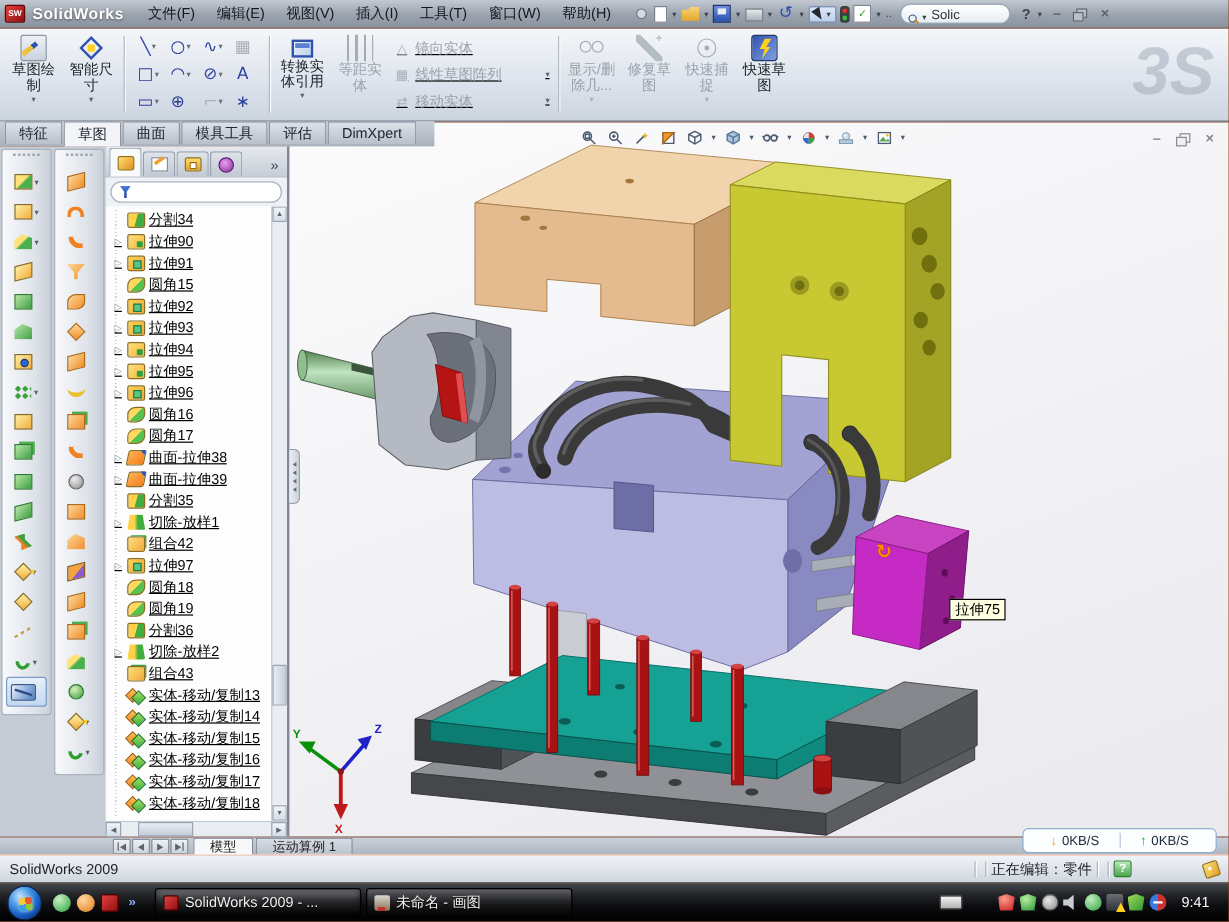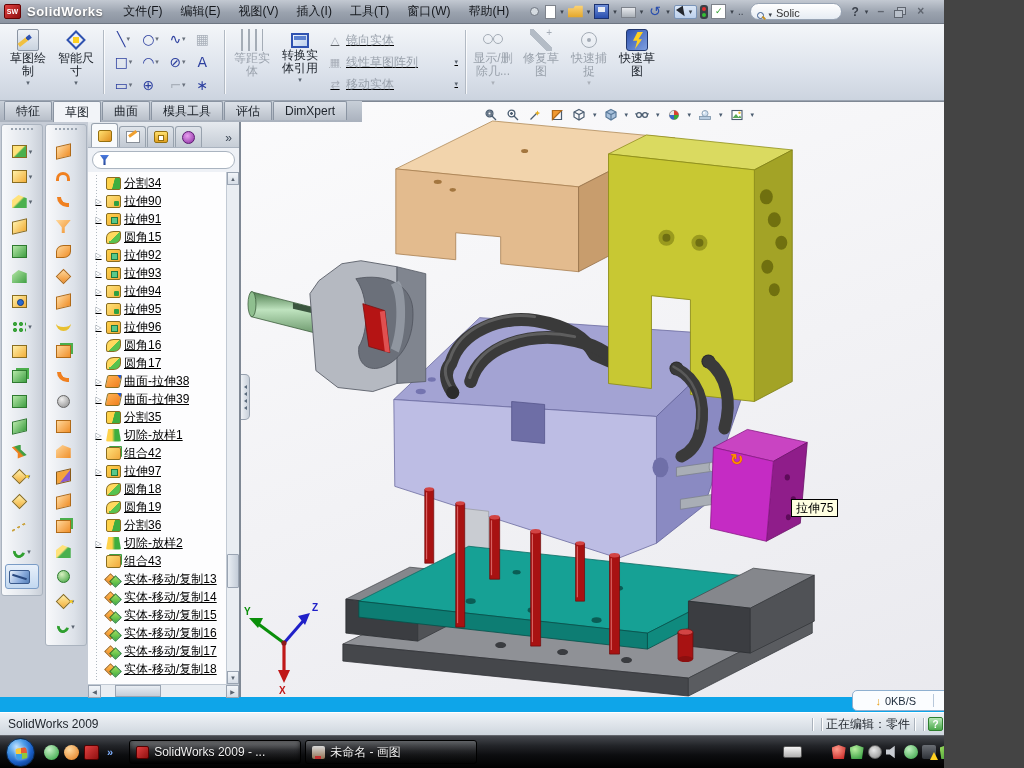--- a/index.html
+++ b/index.html
@@ -1,17 +1,17 @@
 <!DOCTYPE html>
 <html><head>
 <meta charset="utf-8">
 <style>
   *{margin:0;padding:0;box-sizing:border-box;}
   html,body{width:1024px;height:768px;overflow:hidden;background:#444;}
-  .screen{position:relative;width:944px;height:768px;font-family:"Liberation Sans","DejaVu Sans",sans-serif;background:#0ea5e9;overflow:hidden;}
+  .screen{position:relative;width:1024px;height:768px;font-family:"Liberation Sans","DejaVu Sans",sans-serif;background:#c2410c;overflow:hidden;}
 
   
   .titlebar{position:absolute;left:0;top:0;width:1024px;height:24px;display:flex;align-items:center;
     background:linear-gradient(#c3c9d2,#9aa2ae 55%,#8b93a0);border-bottom:1px solid #6e7682;padding:0 4px;gap:2px;}
   .swcube{width:17px;height:15px;background:linear-gradient(135deg,#e04040,#8f0f0f);border:1px solid #600;border-radius:2px;
     color:#fff;font-size:7px;font-weight:bold;display:flex;align-items:center;justify-content:center;flex:none;}
   .apptitle{color:#fff;font-weight:bold;font-size:13px;text-shadow:0 1px 2px #555;margin:0 10px 0 4px;letter-spacing:.5px;}
   .menubar{display:flex;gap:2px;}
   .menu{font-size:12px;color:#15181d;padding:3px 8px;cursor:default;}
   .tbicons{display:flex;align-items:center;gap:3px;margin-left:8px;flex:1;}
@@ -372,29 +372,29 @@
           <i class="ec show">▾</i>
       </span>
         <span class="ent">
         <b>∗</b>
           <i class="ec">▾</i>
       </span>
       </div>
     <i class="rsep"></i>
     <div class="rgroup">
 
+        <div class="rbtn">
+        <span class="rbi ic-convert"></span>
+        <span class="rlab">转换实体引用</span>
+        <span class="rcaret show">▾</span>
+      </div>
         <div class="rbtn dis">
         <span class="rbi ic-offset"></span>
         <span class="rlab">等距实体</span>
         <span class="rcaret">▾</span>
-      </div>
-        <div class="rbtn">
-        <span class="rbi ic-convert"></span>
-        <span class="rlab">转换实体引用</span>
-        <span class="rcaret show">▾</span>
       </div>
       </div>
     <div class="gd">
 
     <div class="rrow dis">
         <span class="gdi gd-mirror"></span>
         <span>镜向实体</span>
         <span class="rcaret" style="margin-left:auto">▾</span>
       </div>
         <div class="rrow dis">
@@ -1025,20 +1025,43 @@
       <circle cx="43" cy="46" r="2.6" fill="#8a1a1a"></circle>
       <text x="3" y="18" font-size="10" font-weight="bold" fill="#0a8f0a">Y</text>
       <text x="71" y="14" font-size="10" font-weight="bold" fill="#2020c8">Z</text>
       <text x="38" y="97" font-size="10" font-weight="bold" fill="#c01818">X</text>
     </svg>
 
     <span class="rotcursor"></span>
     <div class="tooltip">拉伸75</div>
   </div>
 
+  <div class="modeltabs">
+    <span class="mnav">
+      <span class="mn">
+          <span class="mbar"></span>
+          <span class="tri-l"></span>
+        </span>
+      <span class="mn">
+          <span class="tri-l"></span>
+        </span>
+      <span class="mn">
+          <span class="tri-r"></span>
+        </span>
+      <span class="mn">
+          <span class="tri-r"></span>
+          <span class="mbar"></span>
+        </span>
+    </span>
+    <span style="display:flex;align-items:flex-end">
+
+    <span class="mtab active">模型</span>
+        <span class="mtab">运动算例 1</span>
+      </span>
+  </div>
 
   <div class="statusbar">
     <span>SolidWorks 2009</span>
     <span class="sspacer"></span>
     <span class="ssep"></span>
       <span class="ssep"></span>
     <span>正在编辑：零件</span>
     <span class="ssep"></span>
       <span class="ssep"></span>
     <span class="shelp">?</span>

